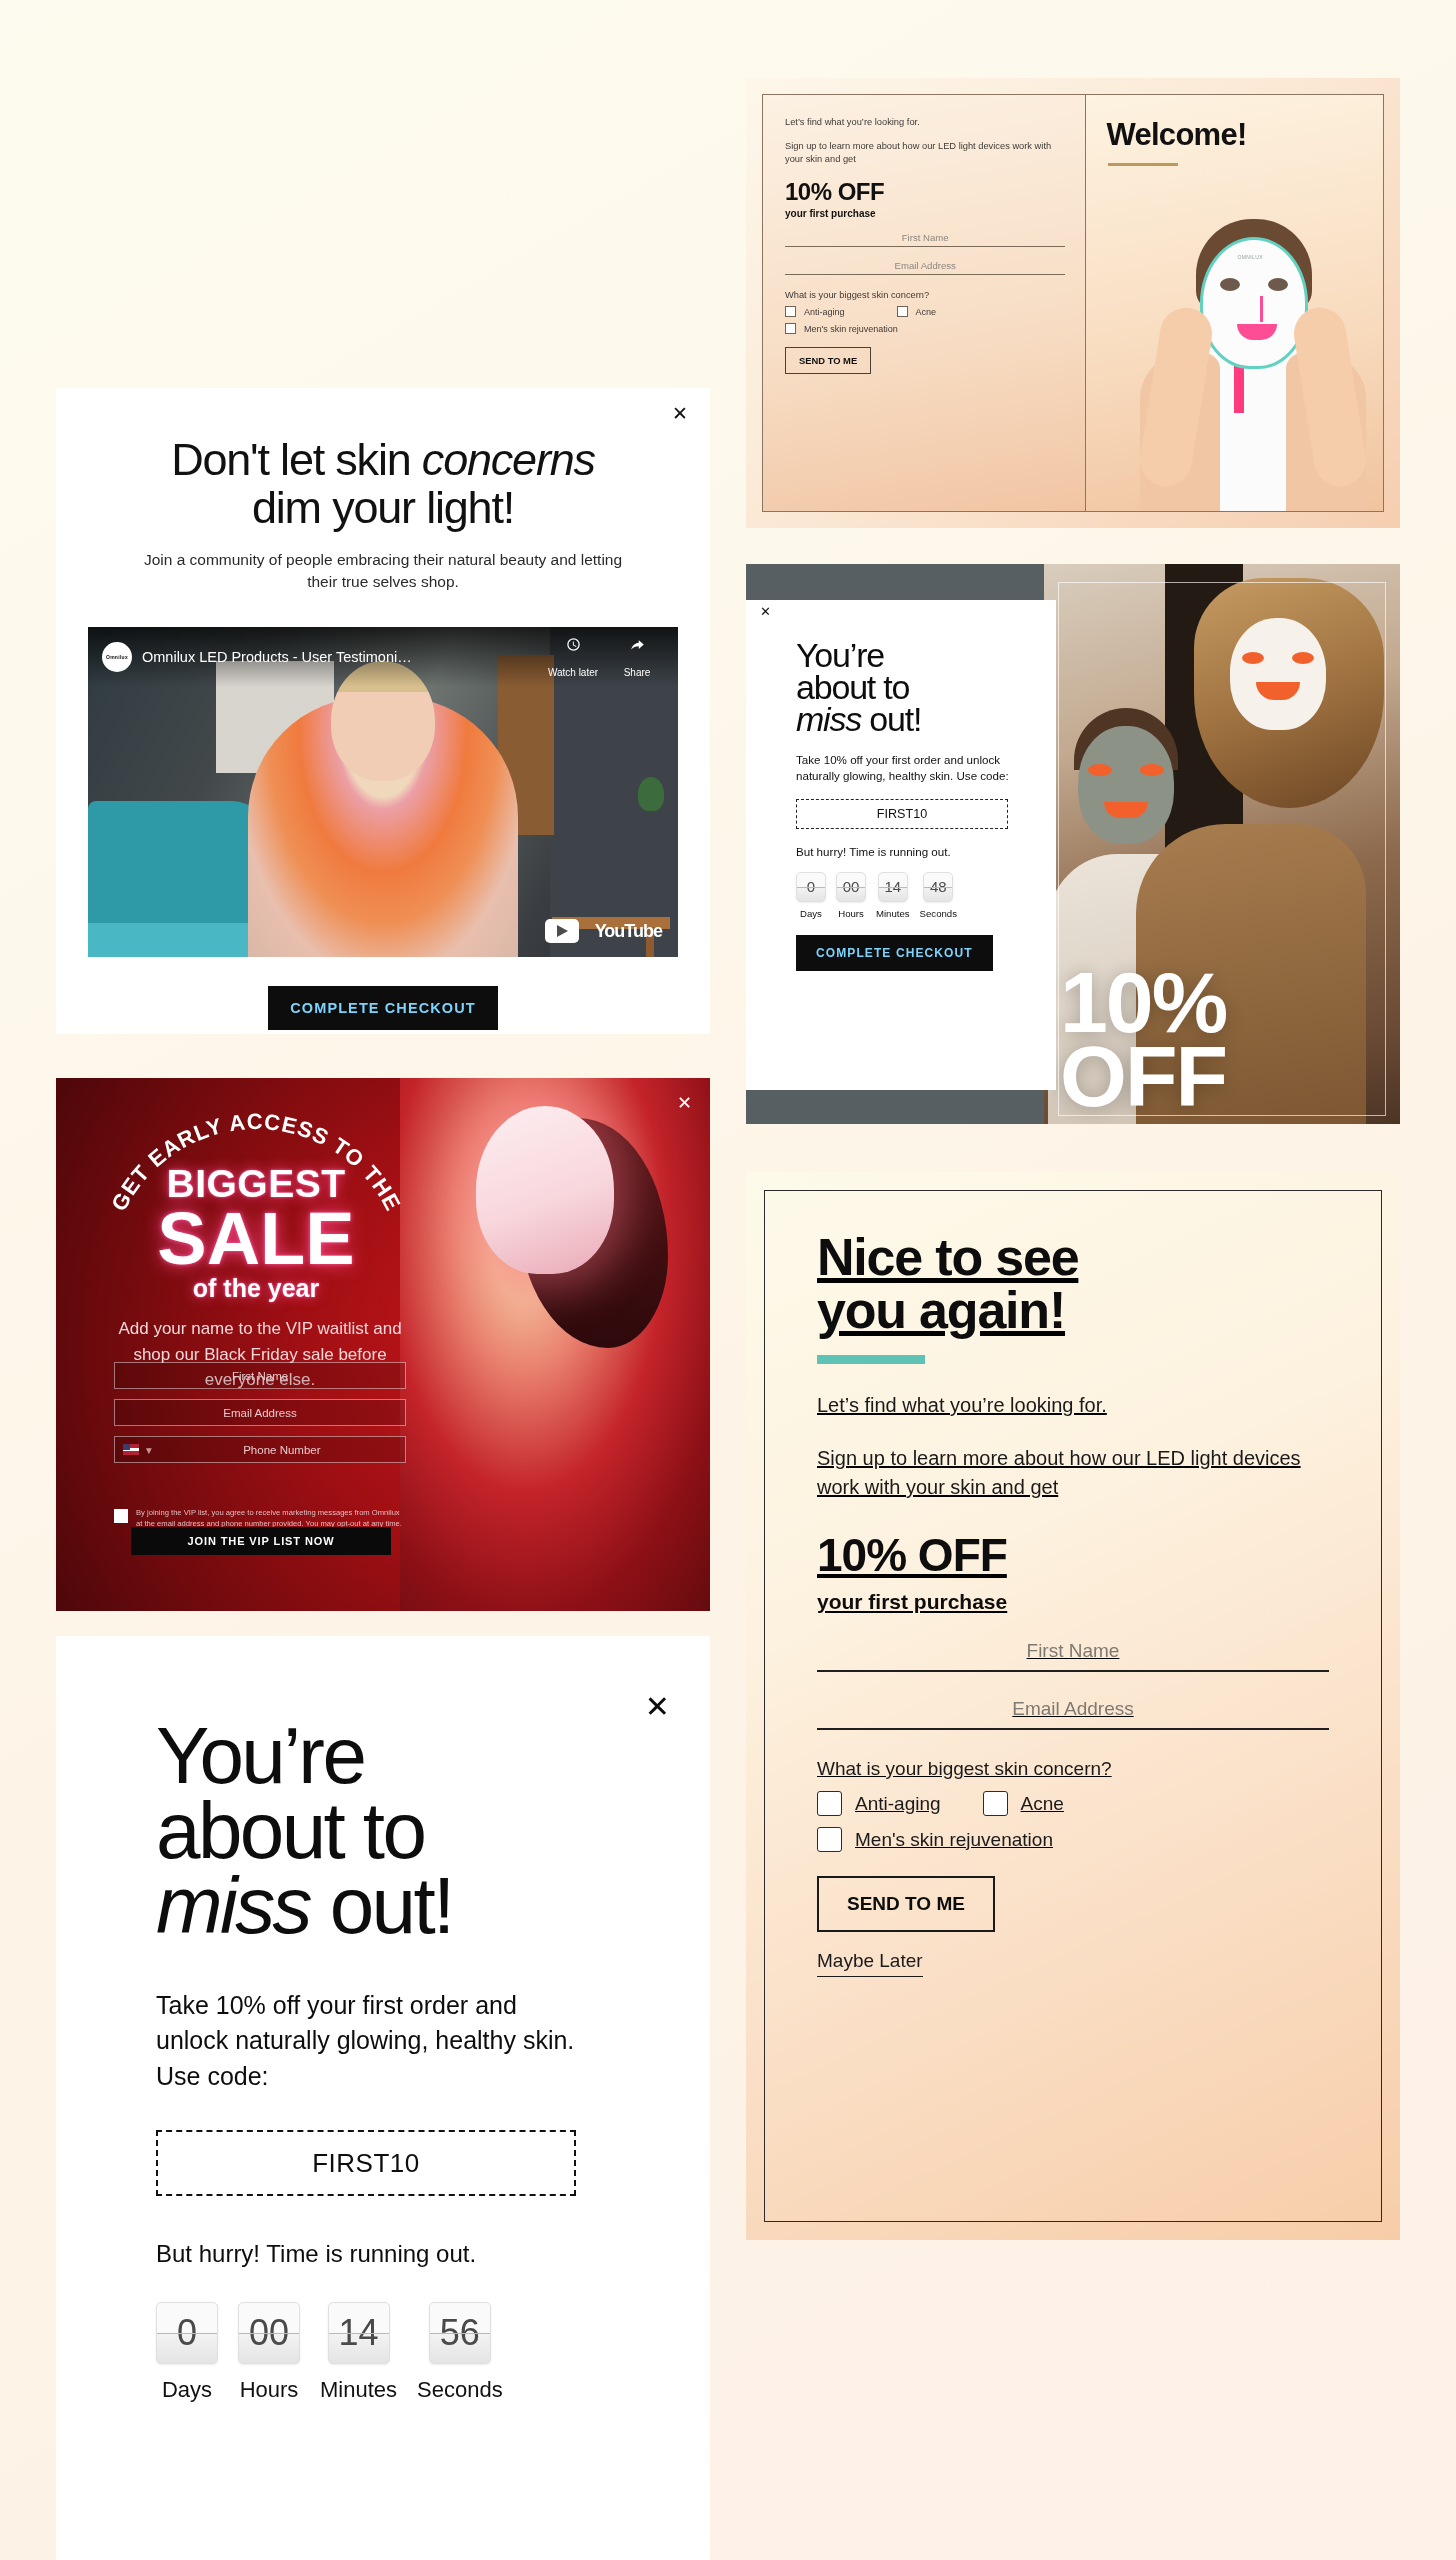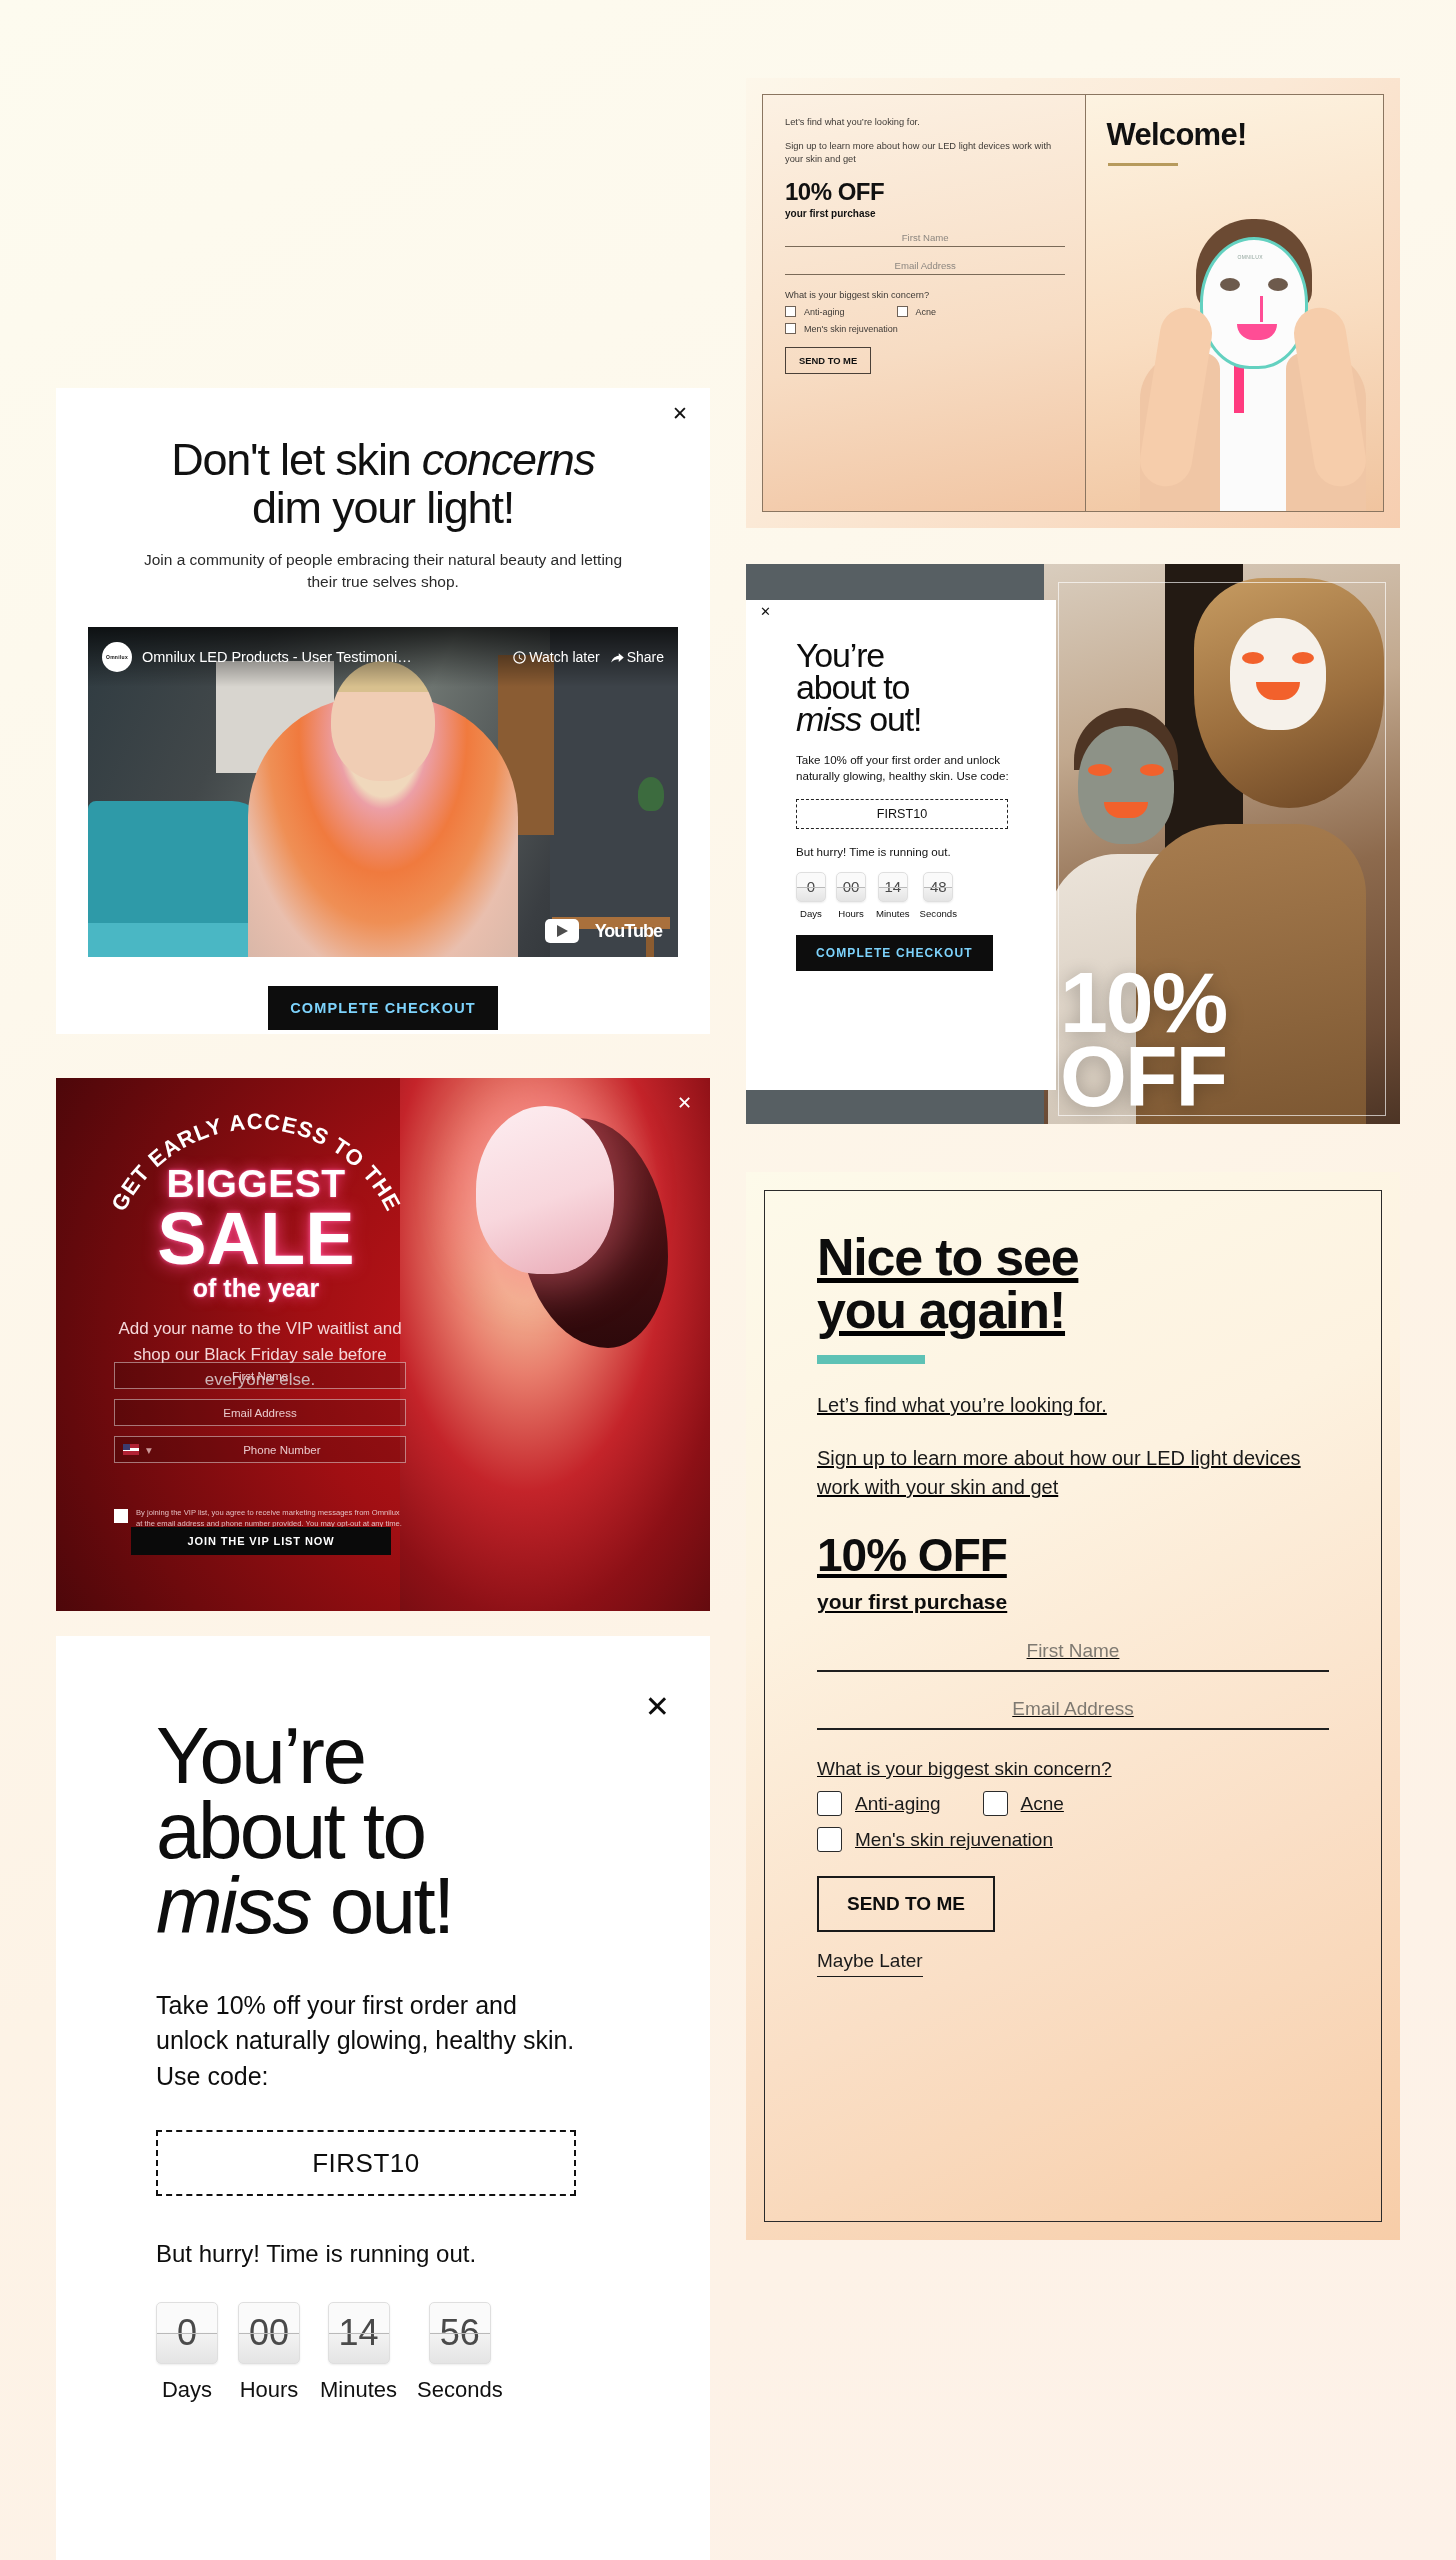--- a/index.html
+++ b/index.html
@@ -46,21 +46,21 @@
     background: linear-gradient(180deg, rgba(0,0,0,.72), rgba(0,0,0,0));
     display: flex; align-items: center; padding: 0 14px; gap: 10px; color: #fff;
   }
   .video .chan {
     width: 30px; height: 30px; border-radius: 50%;
     background: #fff; flex: 0 0 30px;
     display: flex; align-items: center; justify-content: center;
     font-size: 5px; color: #111; letter-spacing: .3px; font-weight: 700;
   }
   .video .vtitle { font-size: 14.5px; flex: 1 1 auto; white-space: nowrap; overflow: hidden; }
-  .video .vact { display: flex; flex-direction: row; align-items: center; font-size: 14px; gap: 2px; min-width: 54px; }
+  .video .vact { display: flex; flex-direction: column; align-items: center; font-size: 10px; gap: 15px; min-width: 54px; }
   .video .vact svg { width: 15px; height: 15px; fill: #fff; }
   .video .subject {
     position: absolute; left: 50%; transform: translateX(-50%); bottom: 0;
     width: 270px; height: 260px;
     background: radial-gradient(ellipse at 50% 14%, #f0d8bc 0 20%, #ec9fa6 24%, #f07a3e 44%, #ef8f55 60%, #e9bfae 78%, #d9b7a8 100%);
     border-radius: 120px 120px 0 0;
   }
   .video .head {
     position: absolute; left: 50%; transform: translateX(-50%); top: 34px;
     width: 104px; height: 120px; border-radius: 50% 50% 46% 46%;

